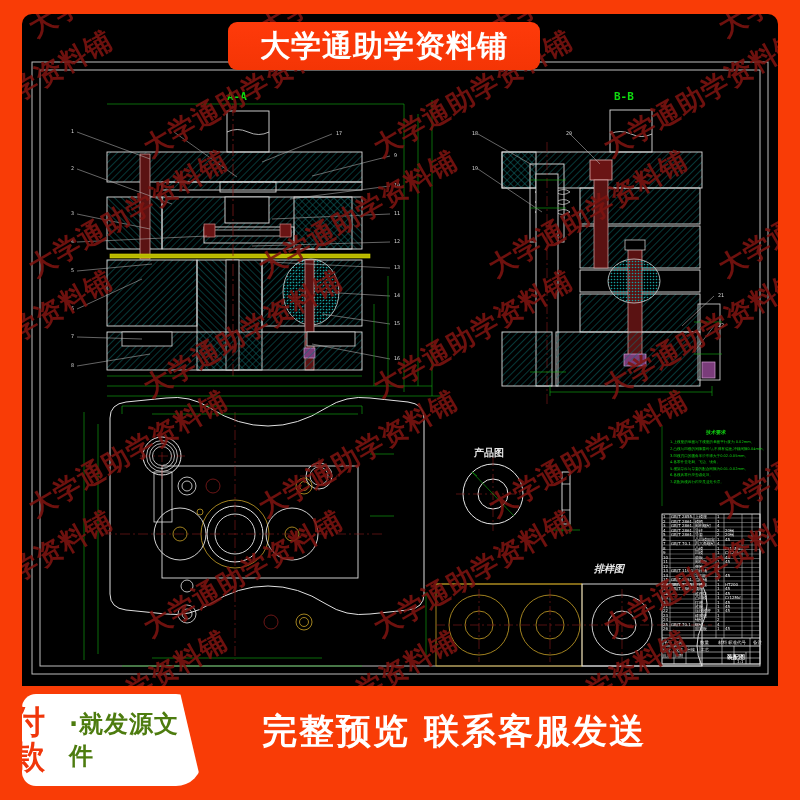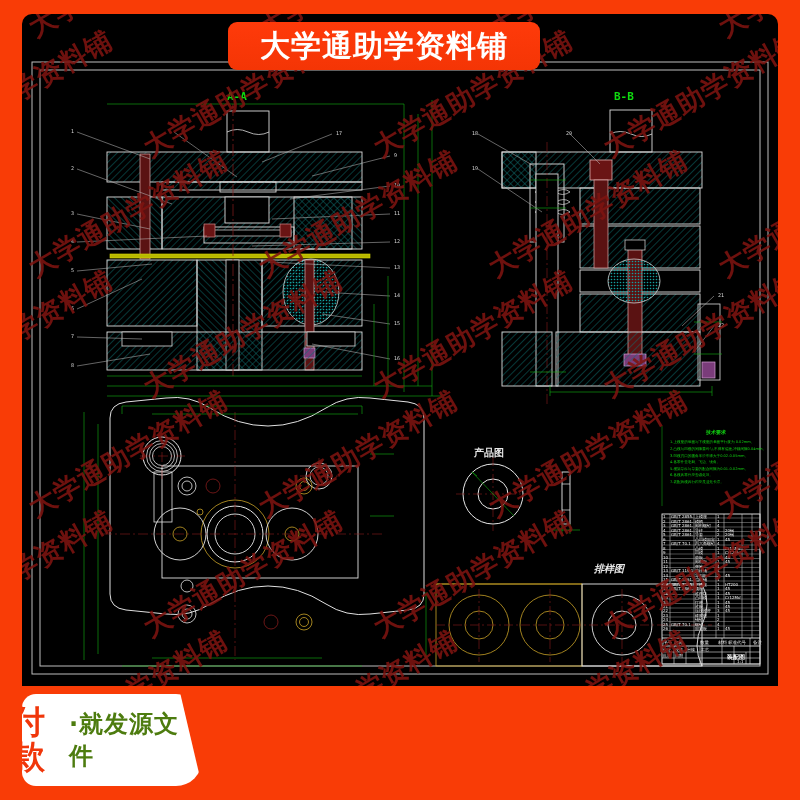--- a/index.html
+++ b/index.html
@@ -714,15 +714,16 @@
 
   <div id="top-banner">
     <span class="t">大学通助学资料铺</span>
   </div>
 
   <div id="bottom-banner">
     <div id="pay-badge">
       <span class="pay-main">付款</span>
       <span class="pay-sub">·就发源文件</span>
     </div>
+    <div id="bottom-tagline">完整预览 联系客服发送</div>
   </div>
 
 </div>
 
 </body></html>

